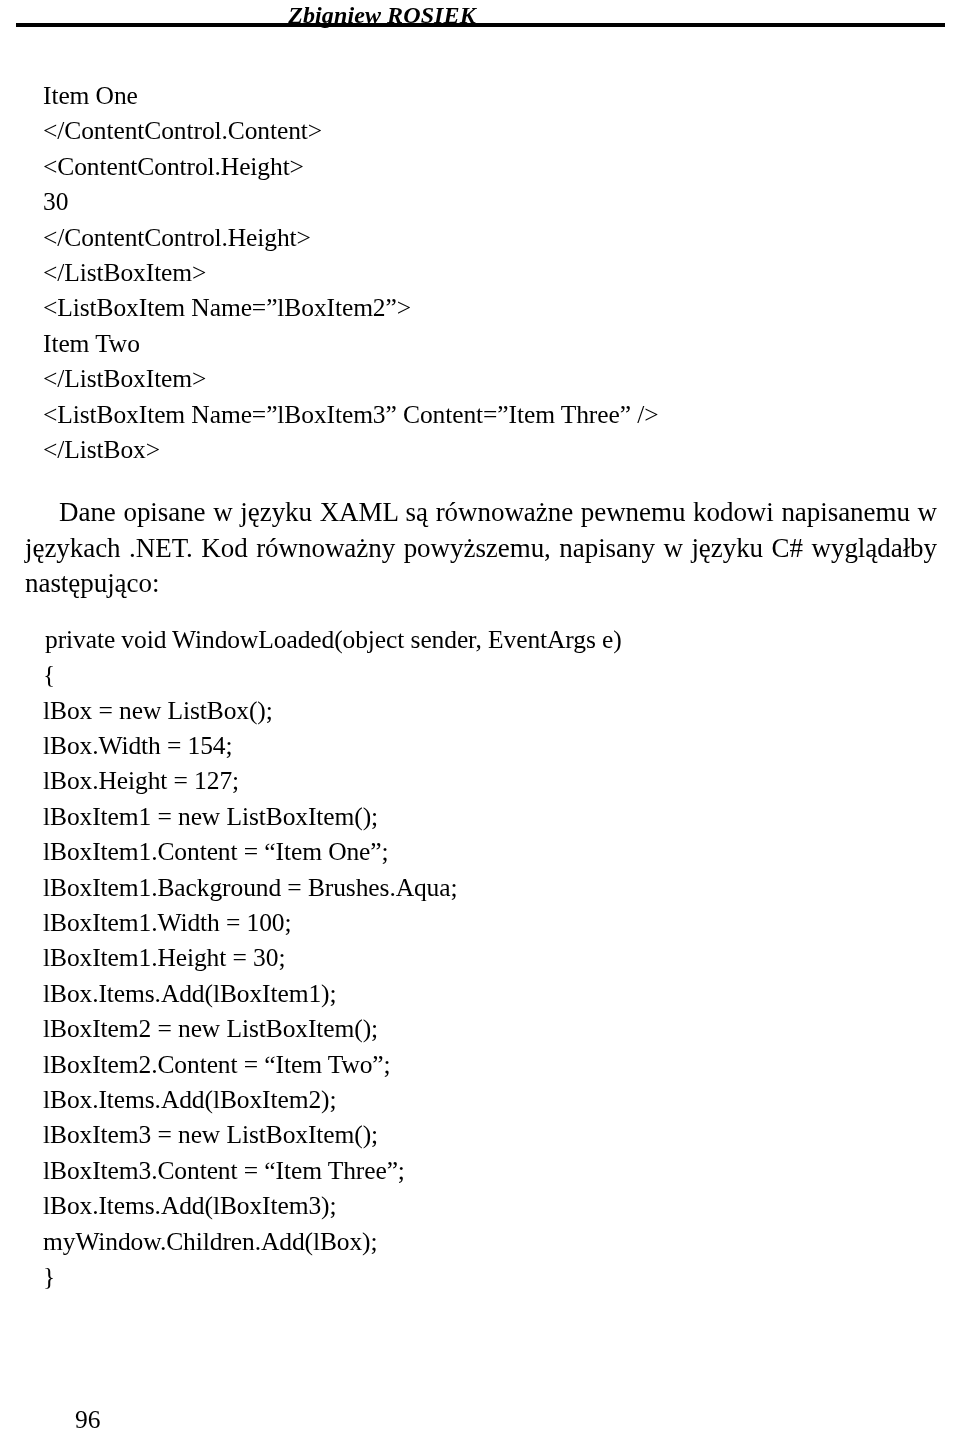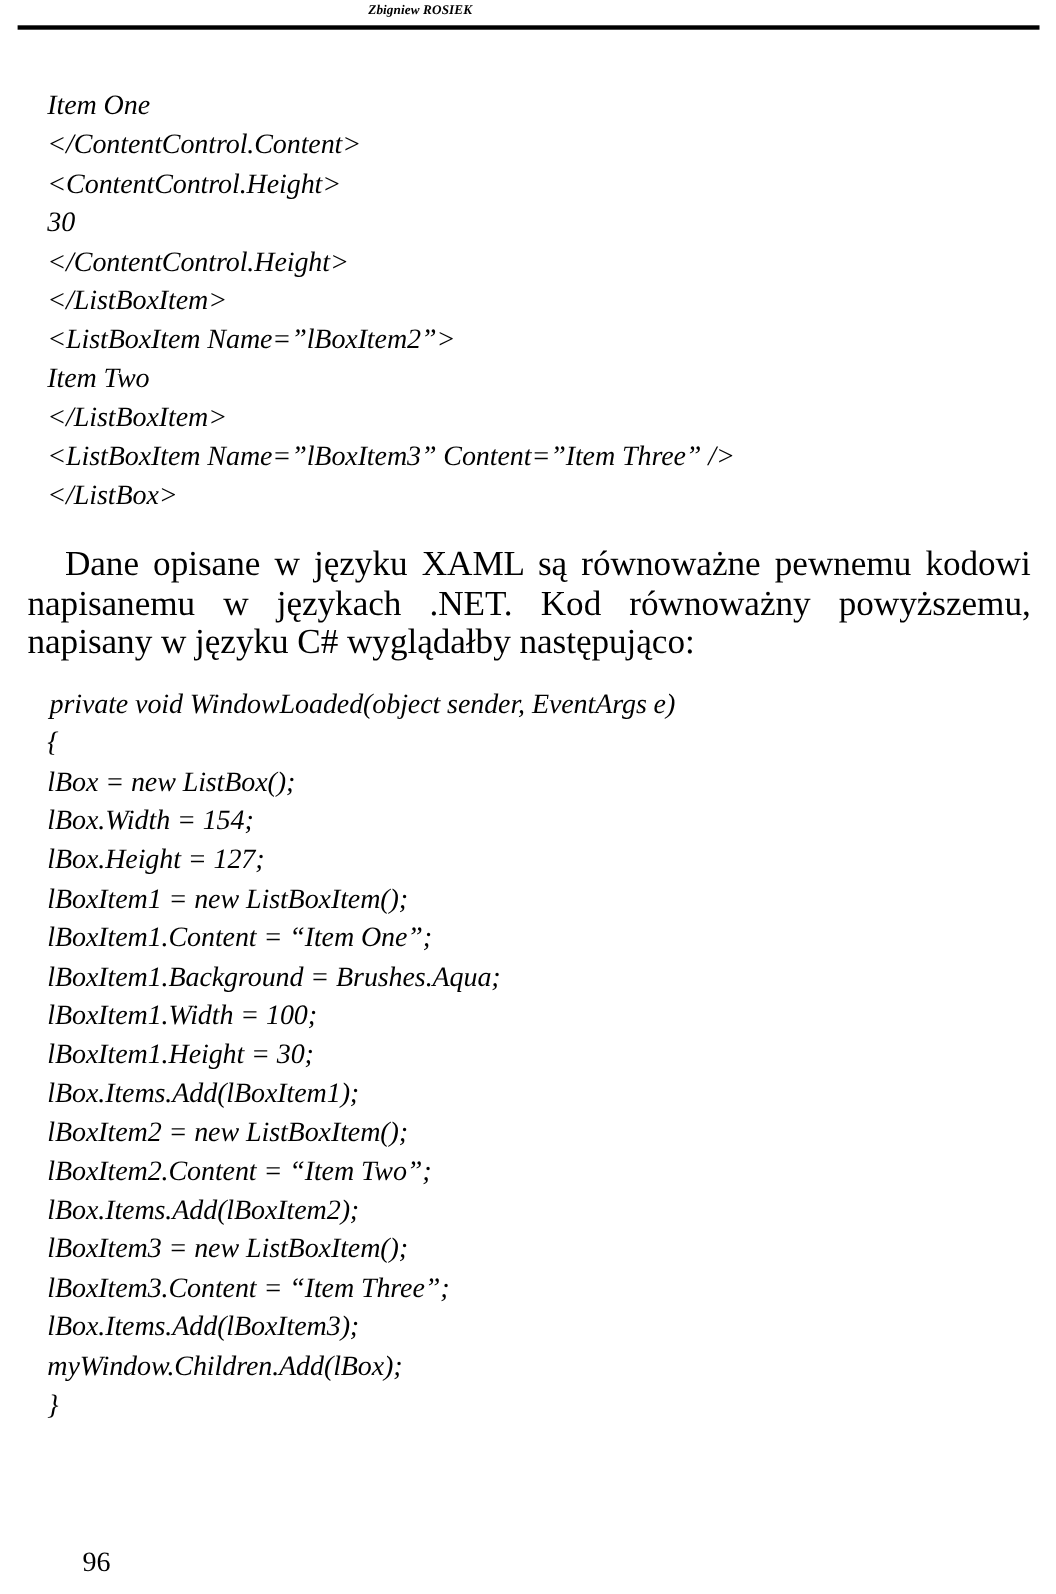--- a/index.html
+++ b/index.html
@@ -25,21 +25,21 @@
 
   
   .running-head {
     position: absolute;
     left: 0;
     top: 2px;
     width: 764px;
     text-align: center;
     font-style: italic;
     font-weight: bold;
-    font-size: 12px;
+    font-size: 24px;
     letter-spacing: 0.1px;
   }
 
   .head-rule {
     position: absolute;
     left: 16px;
     top: 23px;
     width: 929px;
     height: 4px;
     background: #000000;
@@ -51,38 +51,37 @@
     left: 25px;
     top: 78px;
     width: 912px;
   }
 
   
   .code-block {
     margin: 0;
     padding: 0;
     font-family: "Liberation Serif", "DejaVu Serif", serif;
-    font-style: italic;
     font-size: 25.5px;
     line-height: 35.4px;
     white-space: pre;
     letter-spacing: -0.1px;
   }
   .code-block .ln {
     display: block;
     padding-left: 18px;
   }
   .code-block .ln.indent {
     padding-left: 20px;
   }
 
   
   .para {
     margin: 0;
-    font-size: 32px;
+    font-size: 27px;
     line-height: 35.4px;
     text-align: justify;
     text-justify: inter-word;
     hyphens: manual;
     letter-spacing: -0.05px;
   }
   .para.indent-first {
     text-indent: 34px;
   }
   .gap-md { height: 20px; }

